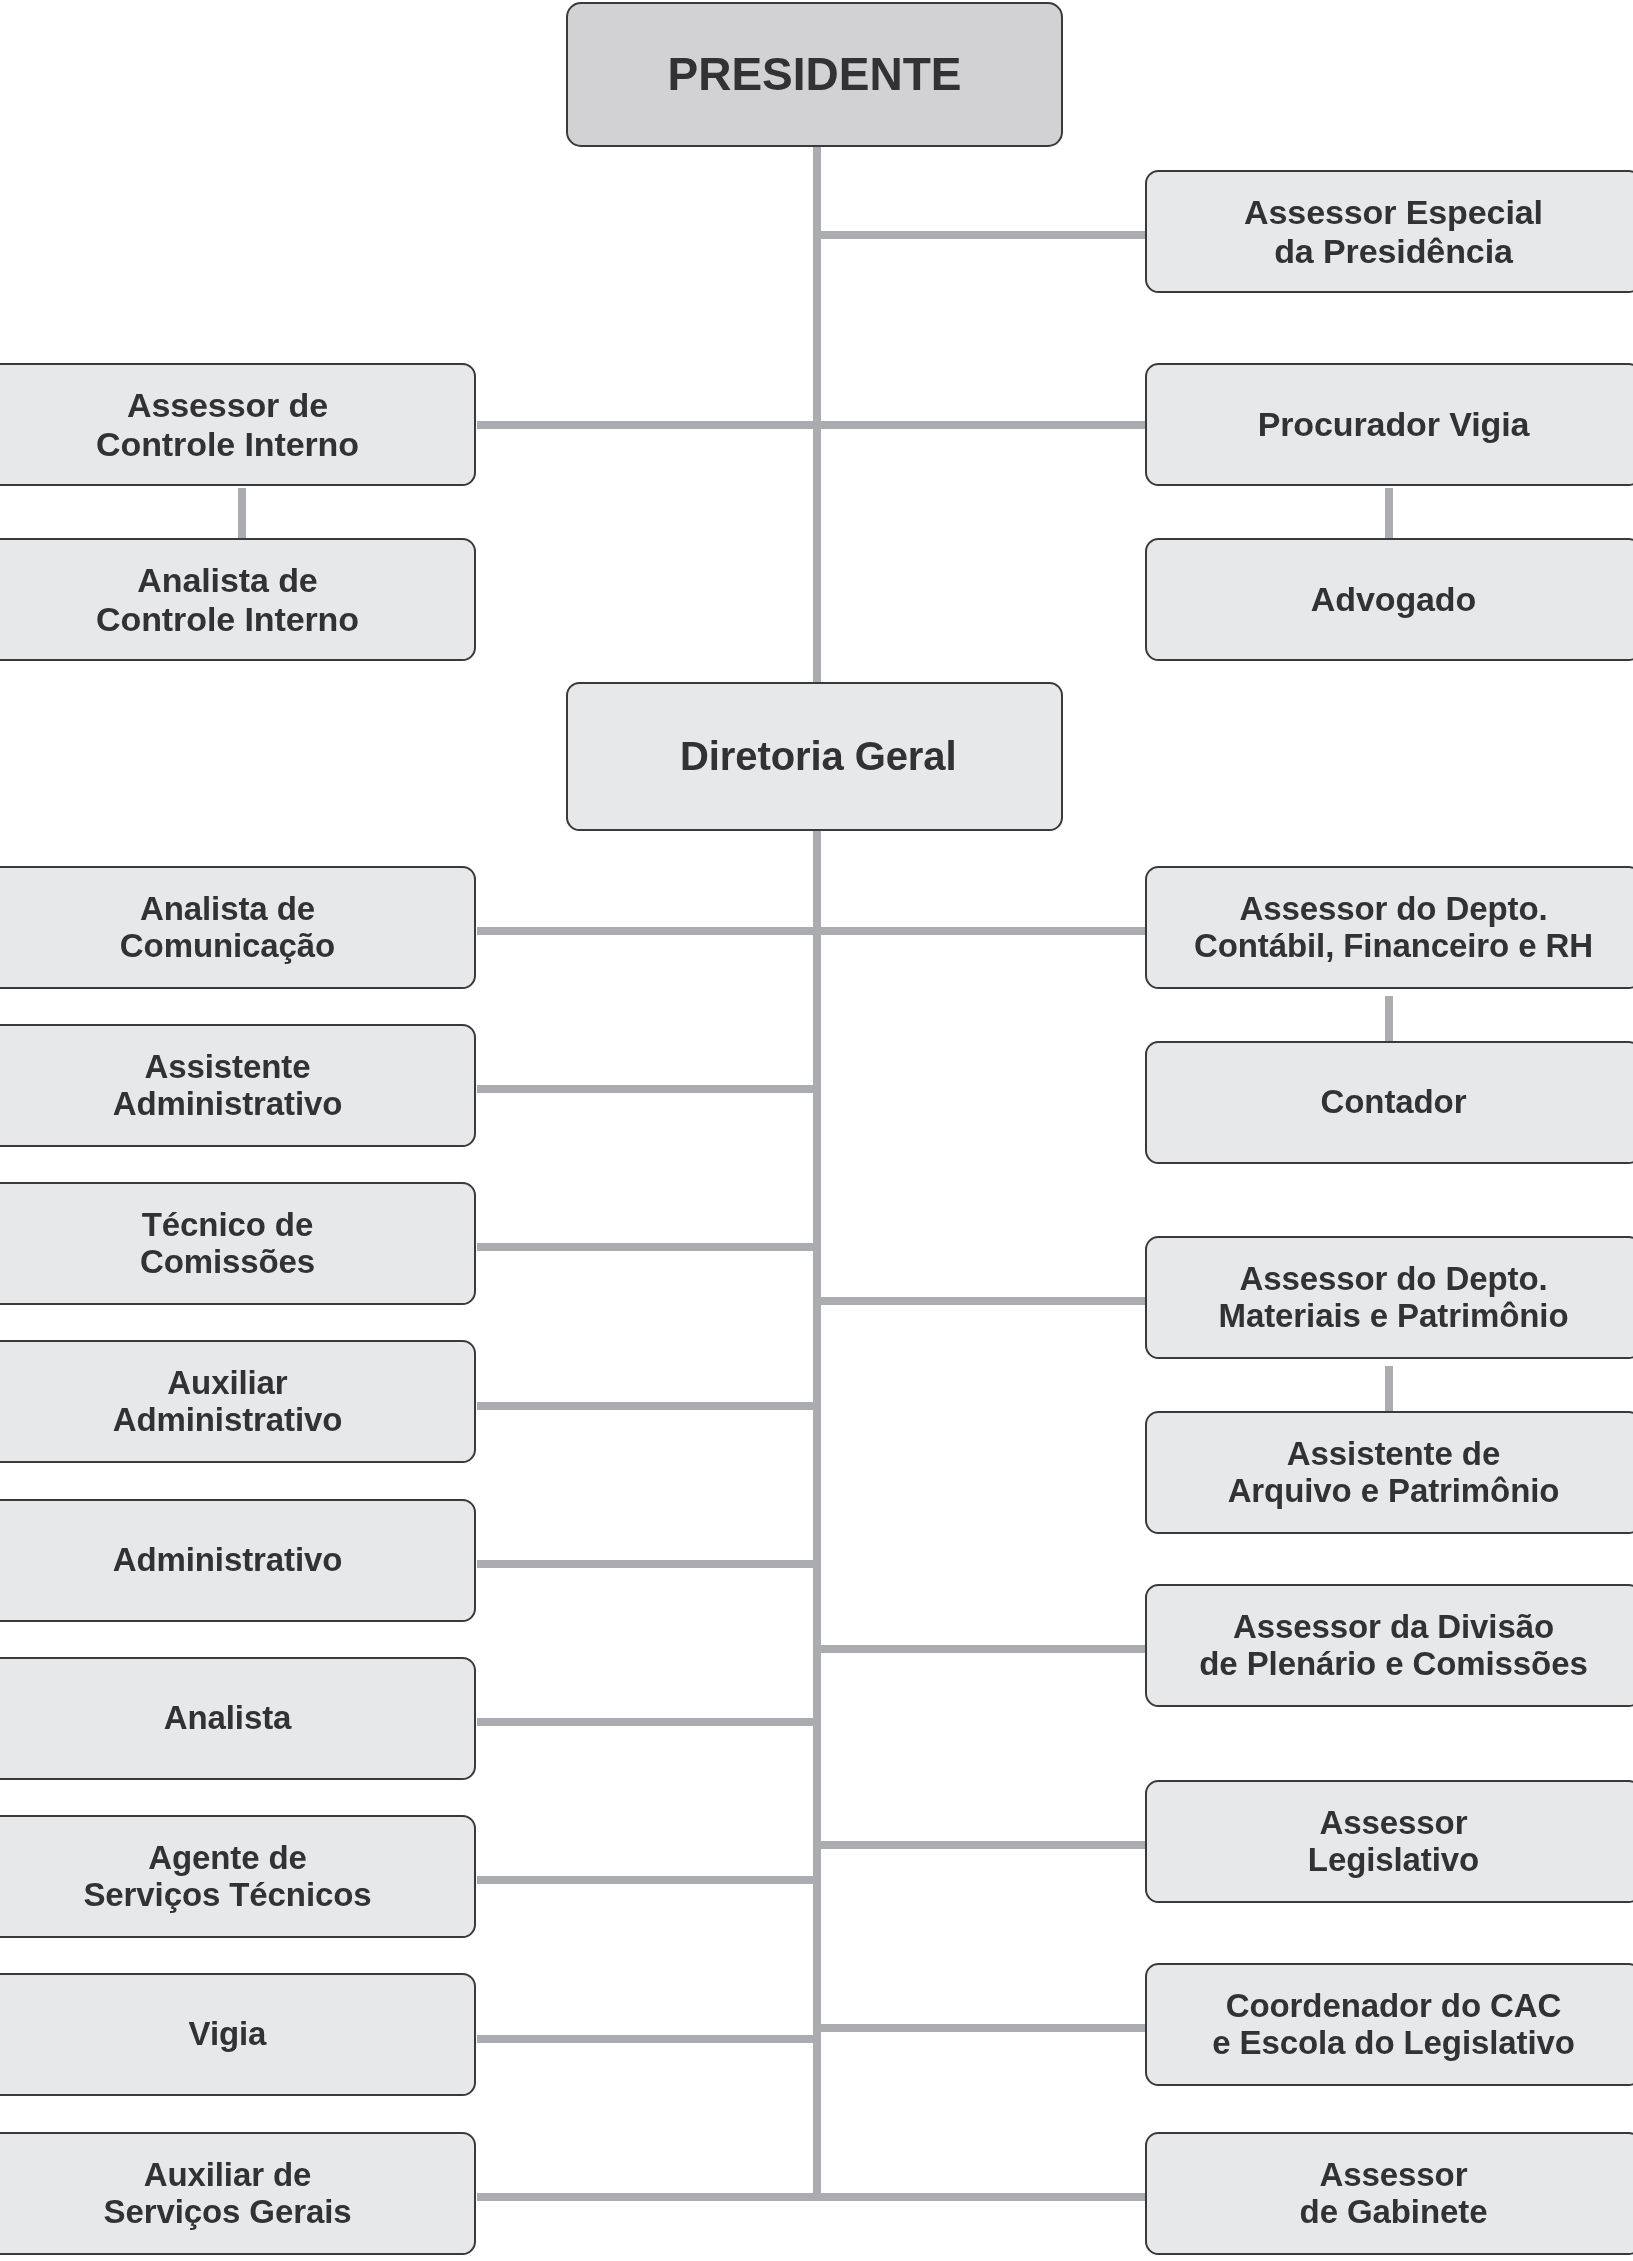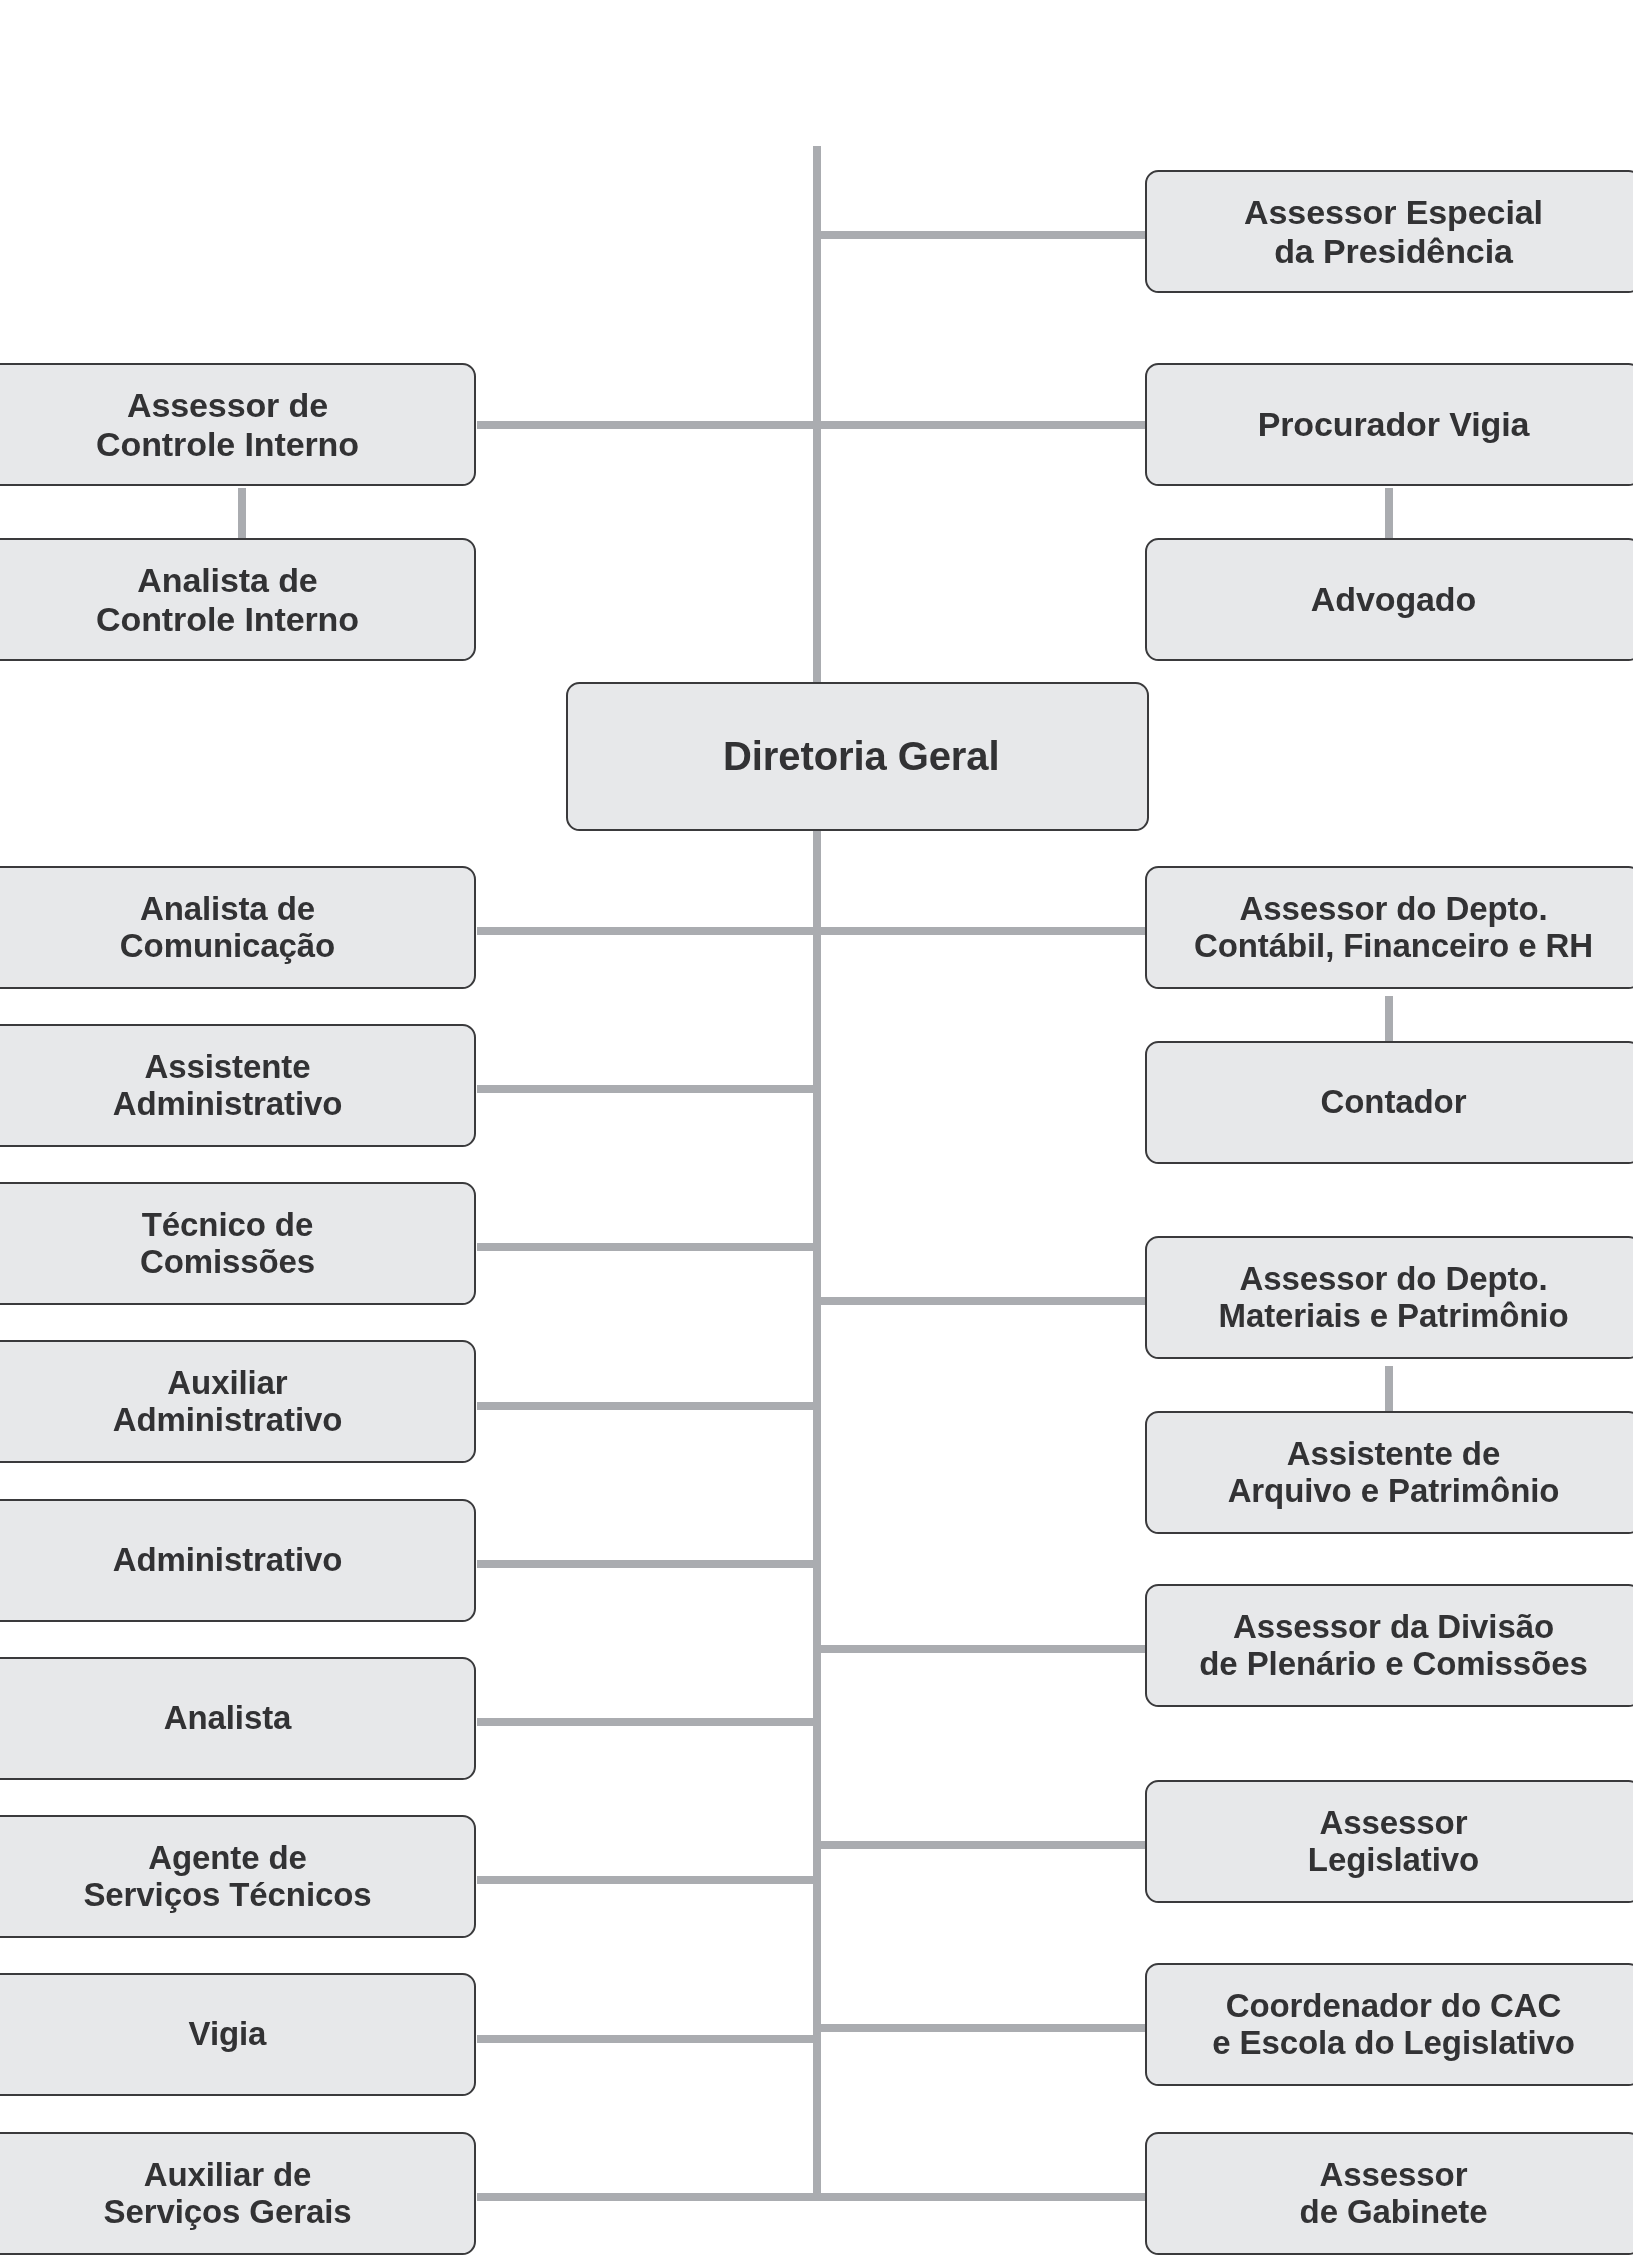--- a/index.html
+++ b/index.html
@@ -88,20 +88,23 @@
   <div class="conn conn-h" style="left:813px; top:927px; width:332px;"></div>
   <div class="conn conn-h" style="left:813px; top:1297px; width:332px;"></div>
   <div class="conn conn-h" style="left:813px; top:1645px; width:332px;"></div>
   <div class="conn conn-h" style="left:813px; top:1841px; width:332px;"></div>
   <div class="conn conn-h" style="left:813px; top:2024px; width:332px;"></div>
 
   <div class="conn conn-v" style="left:1385px; top:996px; height:46px;"></div>
 
   <div class="conn conn-v" style="left:1385px; top:1366px; height:46px;"></div>
 
+  <div class="node node-root" style="left:566px; top:2.2px; width:497px; height:145px;">
+    <span class="txt">PRESIDENTE</span>
+  </div>
 
   <div class="node node-lv1" style="left:1145px; top:170px; width:497px; height:123px;">
     <span class="txt">Assessor Especial
 da Presidência</span>
   </div>
 
   <div class="node node-lv1" style="left:1145px; top:363px; width:497px; height:123px;">
     <span class="txt">Procurador Vigia</span>
   </div>
 
@@ -112,21 +115,21 @@
   <div class="node node-lv1" style="left:-21px; top:363px; width:497px; height:123px;">
     <span class="txt">Assessor de
 Controle Interno</span>
   </div>
 
   <div class="node node-lv1" style="left:-21px; top:538px; width:497px; height:123px;">
     <span class="txt">Analista de
 Controle Interno</span>
   </div>
 
-  <div class="node node-dir" style="left:566px; top:682px; width:583px; height:149px;padding-left:12px;">
+  <div class="node node-dir" style="left:566px; top:682px; width:497px; height:149px;padding-left:12px;">
     <span class="txt">Diretoria Geral</span>
   </div>
 
   <div class="node node-lv2" style="left:-21px; top:866px; width:497px; height:123px;">
     <span class="txt">Analista de
 Comunicação</span>
   </div>
 
   <div class="node node-lv2" style="left:-21px; top:1024px; width:497px; height:123px;">
     <span class="txt">Assistente

